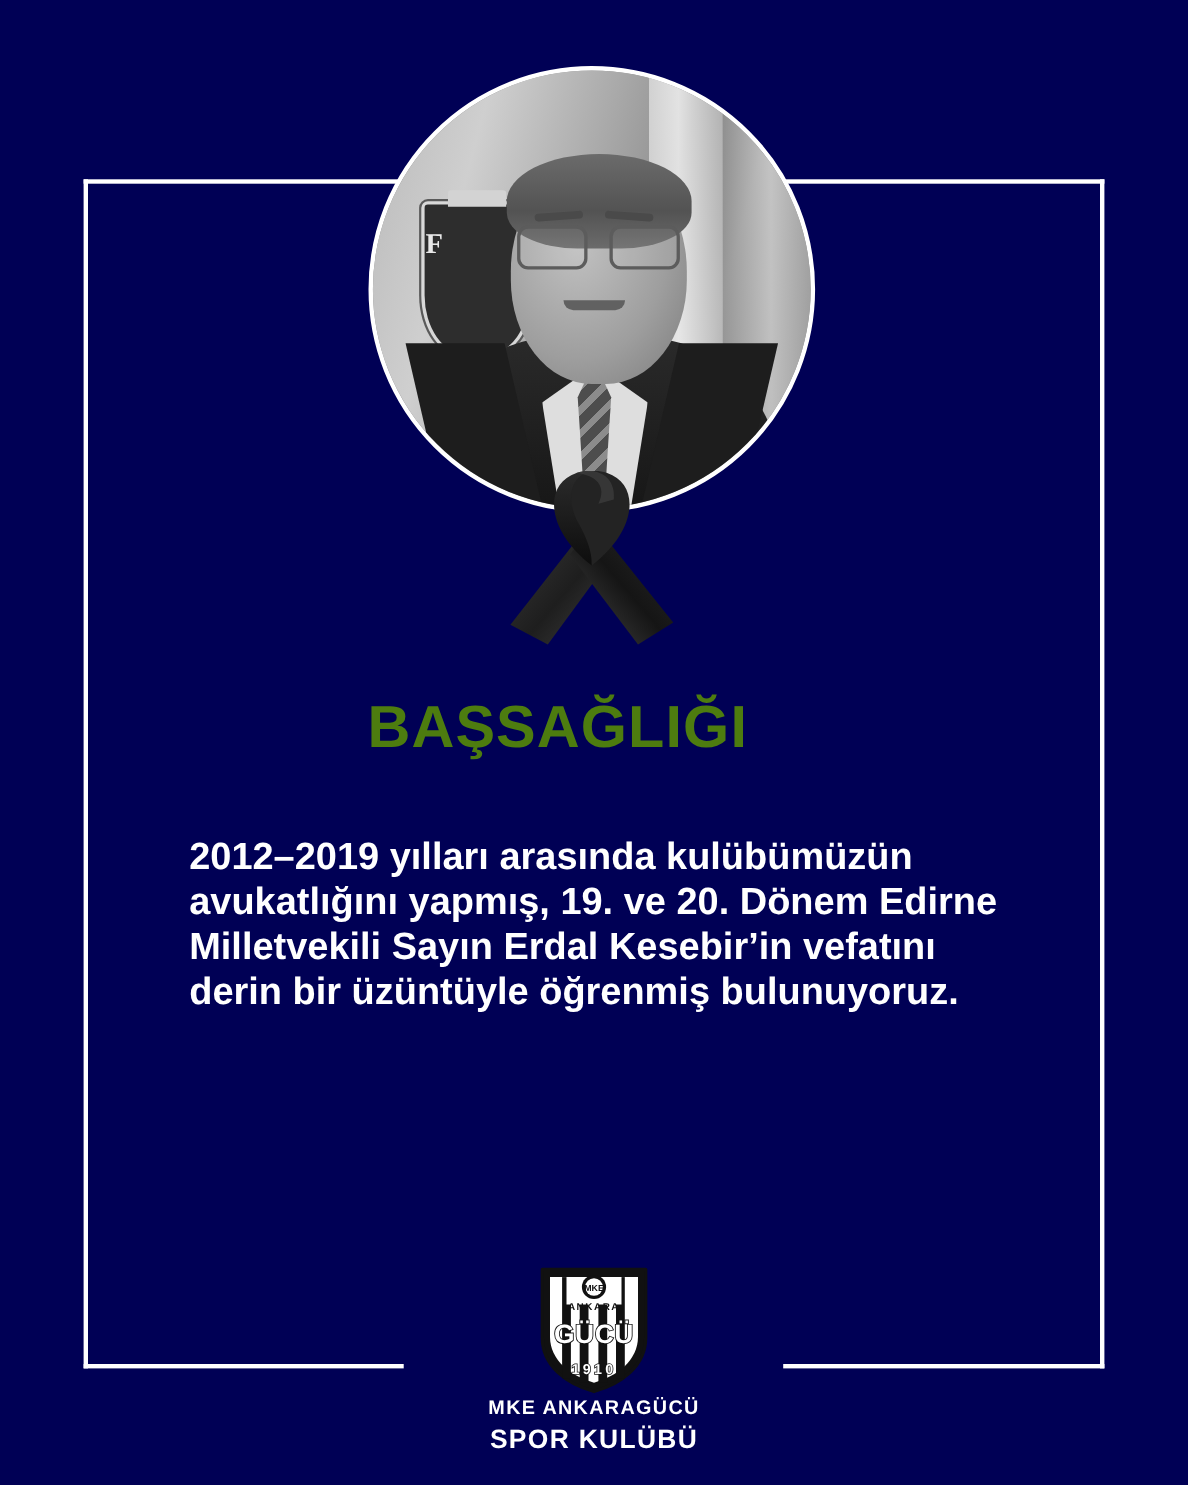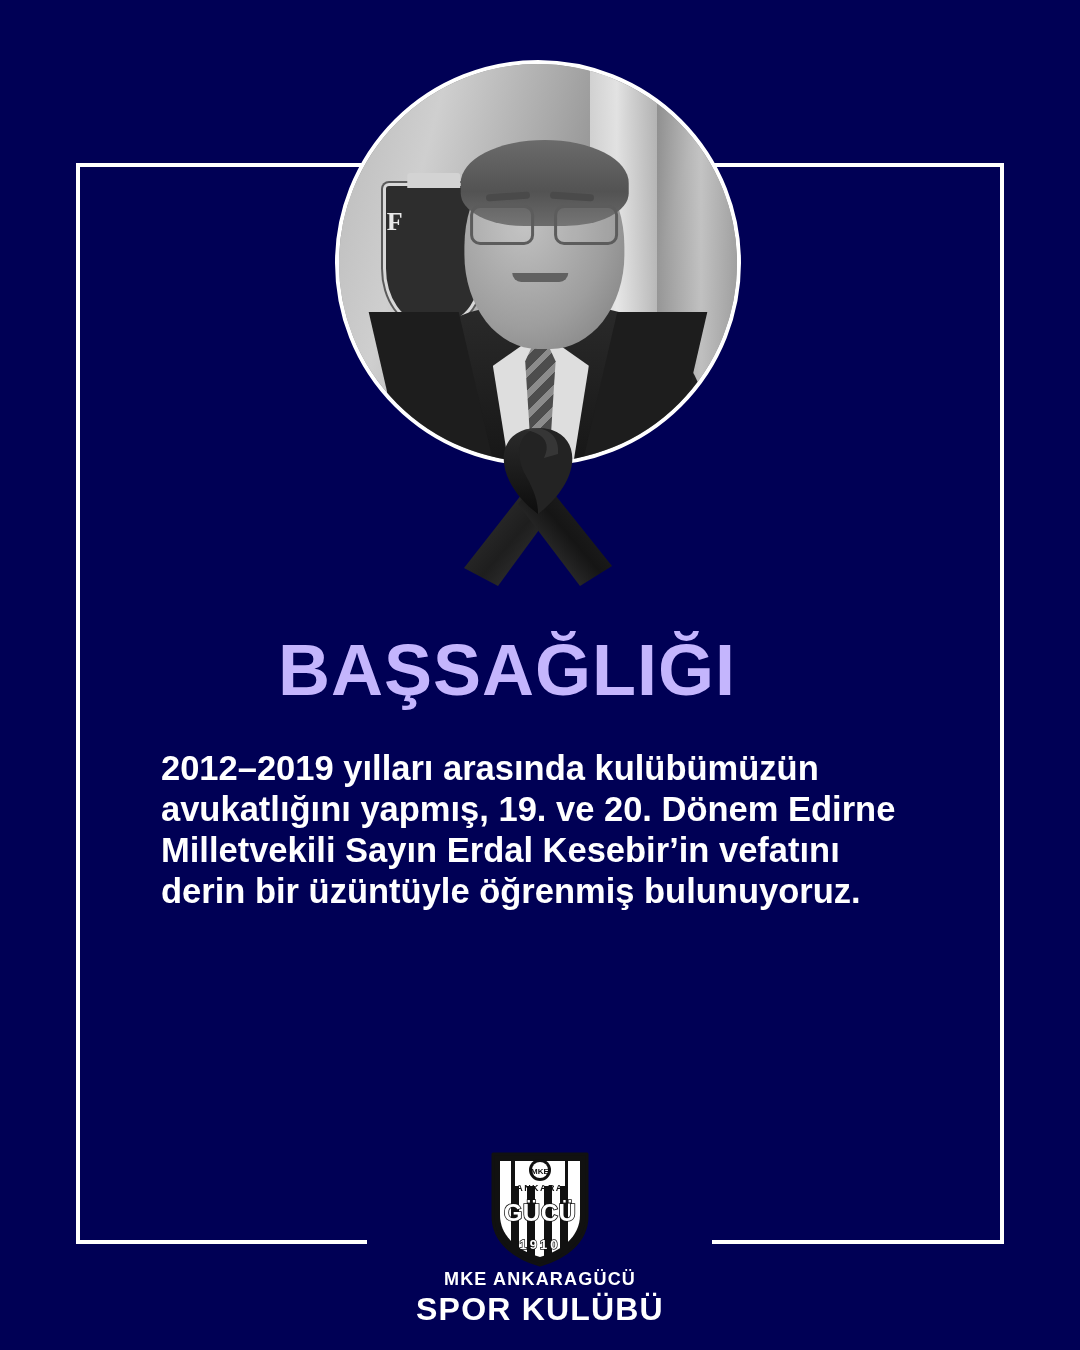--- a/index.html
+++ b/index.html
@@ -146,56 +146,56 @@
     position:absolute;
     left:440px;top:418px;
     width:196px;height:170px;
     z-index:7;
   }
 
   
   .headline{
     position:absolute;left:0;top:634px;width:1014px;
     text-align:center;
-    color:#c4b5fd;
-    font-size:72px;
+    color:#4d7c0f;
+    font-size:54px;
     font-weight:bold;
     letter-spacing:1px;
     line-height:1;
   }
 
   
   .body-copy{
     position:absolute;
     left:161px;top:748px;
     width:770px;
     color:#ffffff;
     font-size:34.5px;
     line-height:41px;
     font-weight:600;
   }
-  .body-copy p{margin:0;}
+  .body-copy p{margin:11px;}
   .body-copy .gap{height:41px;}
   .body-copy b{font-weight:bold;}
 
   
   .crest{
     position:absolute;
     left:489px;top:1150px;
     width:102px;height:118px;
     z-index:6;
   }
 
   
   .footer{
     position:absolute;left:0;top:1264px;width:1080px;
     text-align:center;color:#ffffff;
   }
   .footer .l1{font-size:18px;font-weight:bold;letter-spacing:1.2px;line-height:30px;}
-  .footer .l2{font-size:32px;font-weight:bold;letter-spacing:1.2px;line-height:30px;}
+  .footer .l2{font-size:24px;font-weight:bold;letter-spacing:1.2px;line-height:30px;}
 </style>
 </head>
 <body>
 
 <div class="canvas">
 
   <div class="frame-line frame-top"></div>
   <div class="frame-line frame-left"></div>
   <div class="frame-line frame-right"></div>
   <div class="frame-line frame-bot-l"></div>

